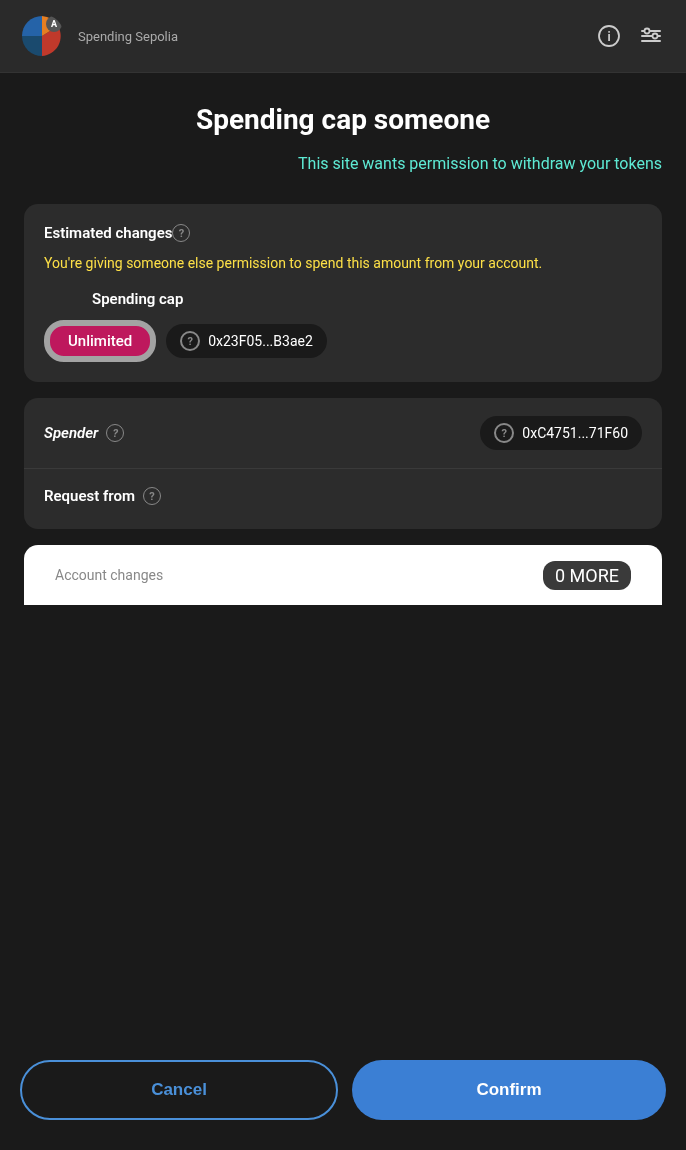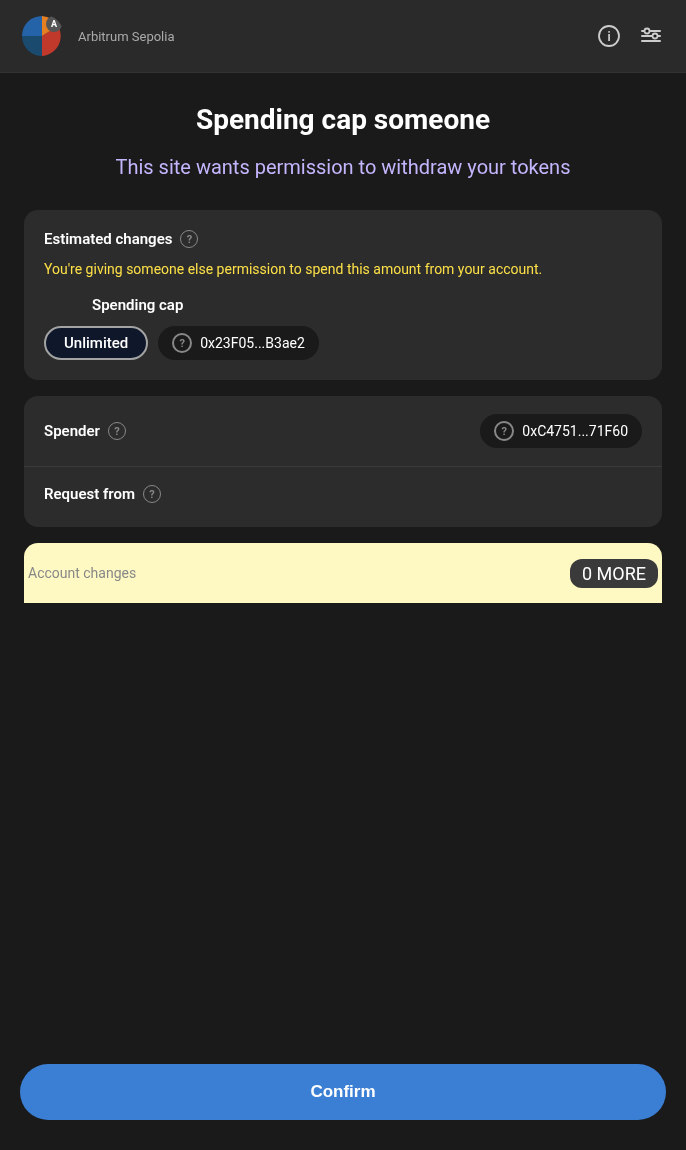--- a/index.html
+++ b/index.html
@@ -96,42 +96,41 @@
 
     .page-title {
       font-size: 28px;
       font-weight: 700;
       color: #ffffff;
       text-align: center;
       margin-bottom: 16px;
     }
 
     .page-subtitle {
-      font-size: 20px;
-      color: #c4b5fd;
-      text-align: center;
+      font-size: 16px;
+      color: #5eead4;
+      text-align: right;
       line-height: 1.5;
       margin-bottom: 28px;
     }
 
     
     .card {
       background: #2c2c2c;
       border-radius: 14px;
       padding: 20px;
       margin-bottom: 16px;
     }
 
     .card-section-title {
       font-size: 15px;
       font-weight: 600;
       color: #ffffff;
       display: flex;
       align-items: center;
-      gap: 8px;
       margin-bottom: 10px;
     }
 
     .help-icon {
       width: 18px;
       height: 18px;
       border-radius: 50%;
       border: 1.5px solid #888;
       display: inline-flex;
       align-items: center;
@@ -158,22 +157,22 @@
       margin-left: 48px;
     }
 
     .spending-cap-row {
       display: flex;
       align-items: center;
       gap: 10px;
     }
 
     .badge-unlimited {
-      background: #0f172a;
-      border: 2px solid #a3a3a3;
+      background: #be185d;
+      border: 6px solid #a3a3a3;
       border-radius: 20px;
       padding: 6px 18px;
       font-size: 15px;
       color: #ffffff;
       font-weight: 500;
     }
 
     .badge-address {
       background: #1a1a1a;
       border-radius: 20px;
@@ -218,20 +217,21 @@
       border-bottom: none;
     }
 
     .spender-label {
       font-size: 15px;
       font-weight: 600;
       color: #ffffff;
       display: flex;
       align-items: center;
       gap: 8px;
+      font-style: italic;
     }
 
     .request-from-section {
       padding: 18px 20px;
     }
 
     .request-from-label {
       font-size: 15px;
       font-weight: 600;
       color: #ffffff;
@@ -241,23 +241,23 @@
       margin-bottom: 6px;
     }
 
     .request-from-url {
       font-size: 14px;
       color: #aaaaaa;
     }
 
     
     .partial-card {
-      background: #fef9c3;
+      background: #ffffff;
       border-radius: 14px 14px 0 0;
-      padding: 18px 4px;
+      padding: 18px 31px;
       display: flex;
       align-items: center;
       justify-content: space-between;
       margin-bottom: 0;
       overflow: hidden;
       height: 60px;
     }
 
     .partial-text {
       font-size: 14px;
@@ -315,21 +315,21 @@
 
       <path d="M22,22 L2,22 A20,20 0 0,0 22,42 Z" fill="#1a4a6e"></path>
 
       <path d="M22,22 L22,42 A20,20 0 0,0 38,12 Z" fill="#c0392b"></path>
 
       <path d="M22,22 L38,12 A20,20 0 0,0 22,2 Z" fill="#e67e22"></path>
     </svg>
     <div class="avatar-letter">A</div>
   </div>
   <div class="account-info">
-    <div class="network-name">Arbitrum Sepolia</div>
+    <div class="network-name">Spending Sepolia</div>
   </div>
   <div class="header-icons">
     <div class="icon-btn">
       <svg width="22" height="22" viewBox="0 0 22 22" fill="none">
         <circle cx="11" cy="11" r="10" stroke="#cccccc" stroke-width="1.8"></circle>
         <text x="11" y="15.5" text-anchor="middle" fill="#cccccc" font-size="12" font-weight="bold">i</text>
       </svg>
     </div>
     <div class="icon-btn">
       <svg width="24" height="24" viewBox="0 0 24 24" fill="none">
@@ -384,14 +384,15 @@
   </div>
 
   <div class="partial-card">
     <span class="partial-text">Account changes</span>
     <span class="partial-badge">0 MORE</span>
   </div>
 
 </div>
 
 <div class="footer">
+  <button class="btn-cancel">Cancel</button>
   <button class="btn-confirm">Confirm</button>
 </div>
 
 </body></html>

